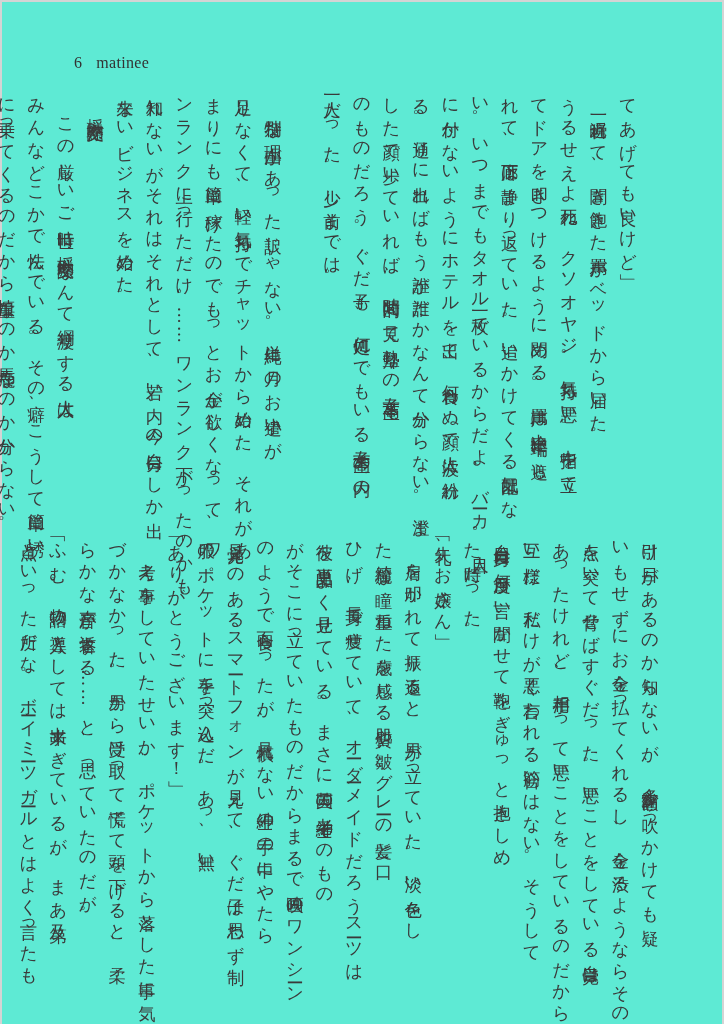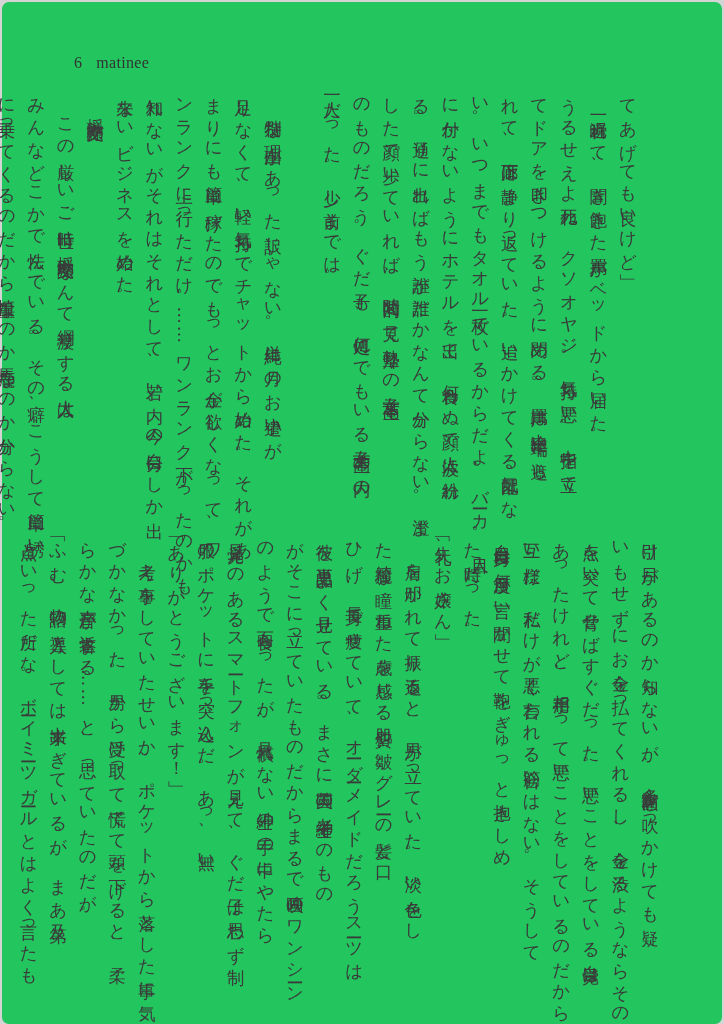--- a/index.html
+++ b/index.html
@@ -12,22 +12,21 @@
       height: 1024px;
       position: relative;
       overflow: hidden;
     }
     .page {
       position: absolute;
       left: 2px;
       top: 2px;
       width: 720px;
       height: 1022px;
-      background: #22c55e;
-      border-radius: 7px;
+      background: #5eead4;
     }
     .running-head {
       position: absolute;
       left: 72px;
       top: 52px;
       font-family: "Liberation Serif", "DejaVu Serif", serif;
       font-size: 16px;
       color: #333333;
       letter-spacing: 0.3px;
       white-space: nowrap;

